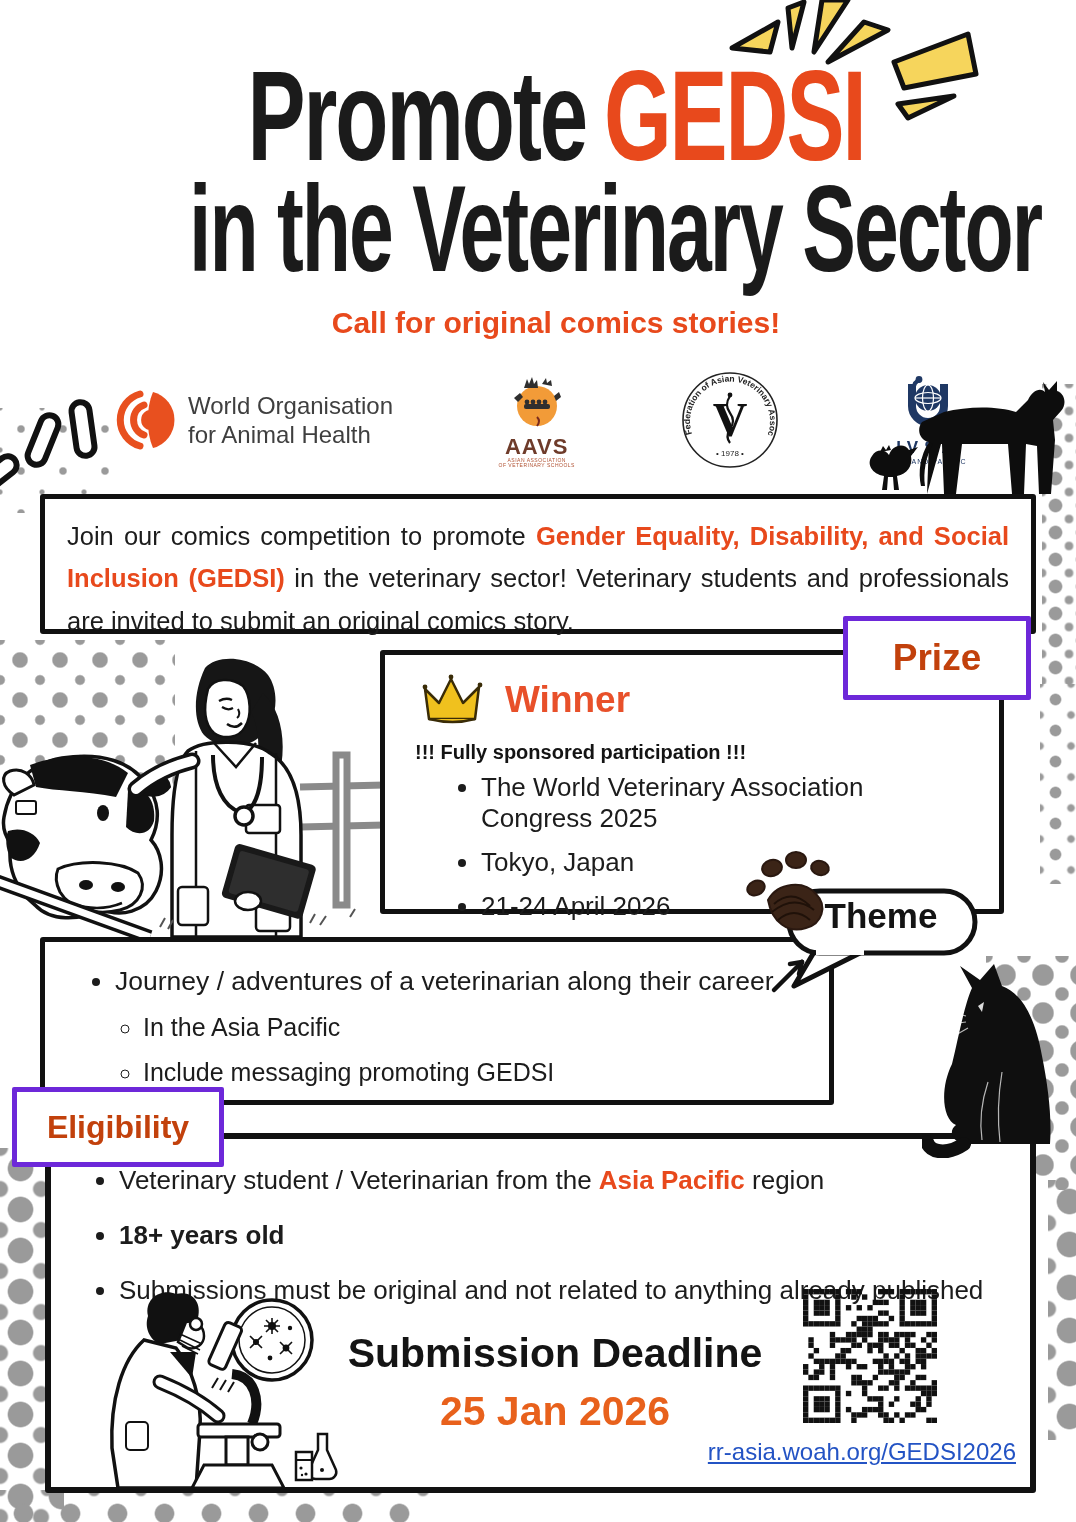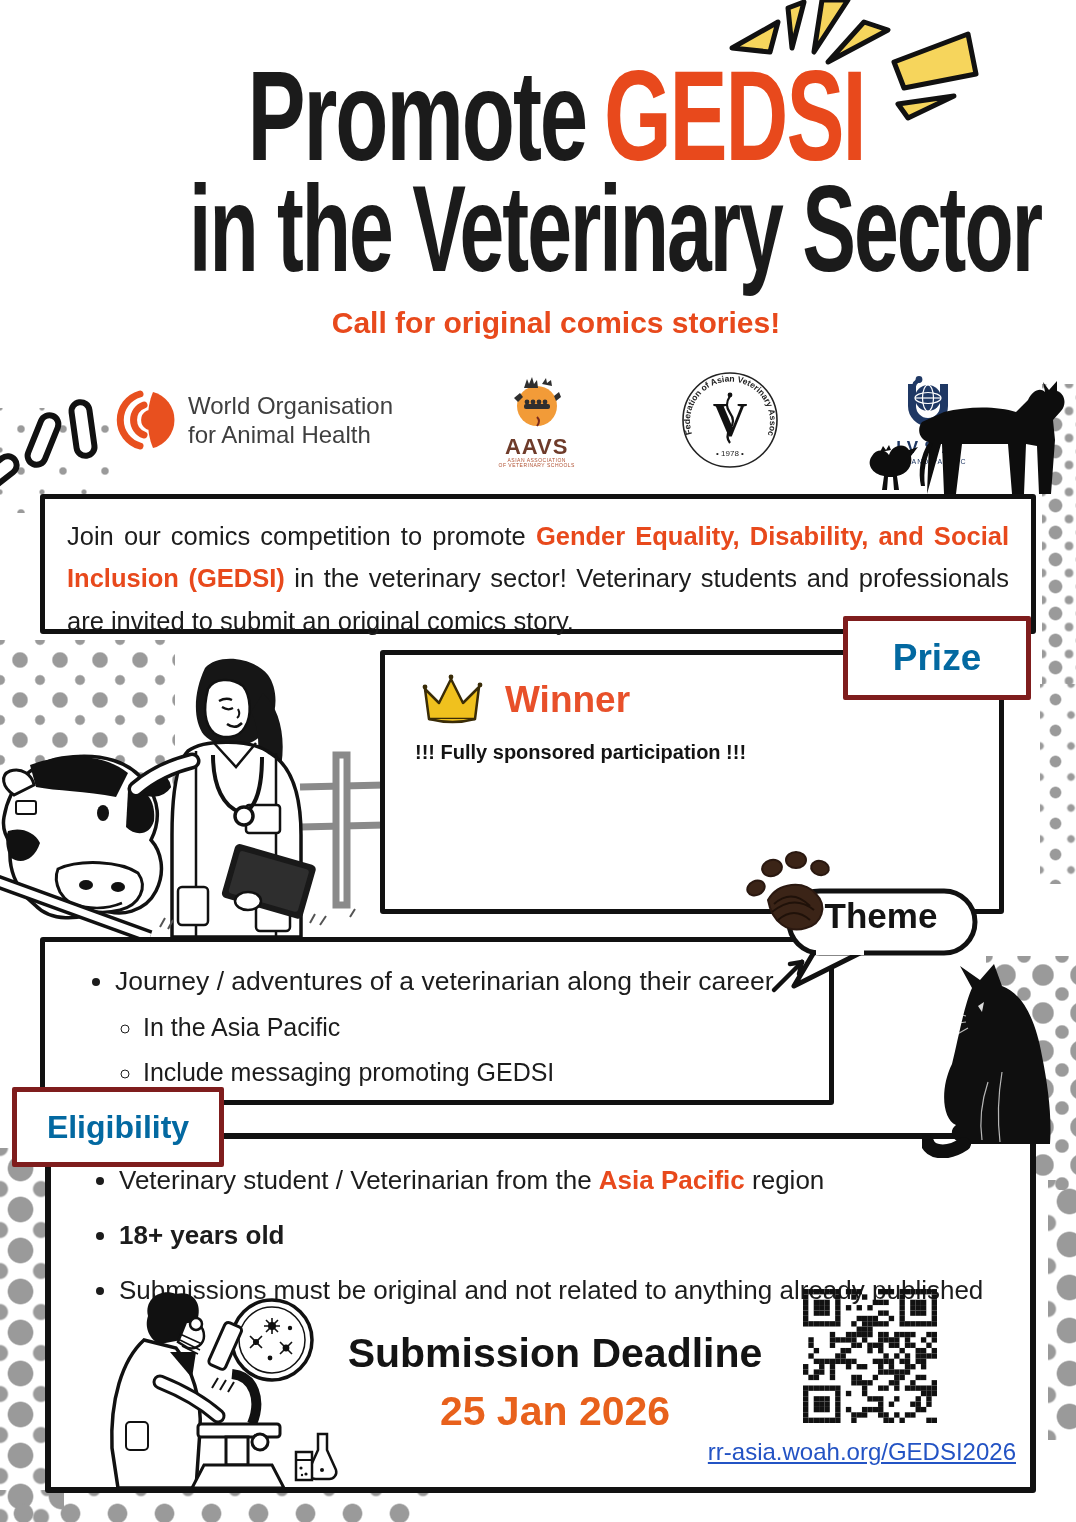--- a/index.html
+++ b/index.html
@@ -26,22 +26,22 @@
     align-items:center;justify-content:space-between;z-index:2;}
   .logo{display:flex;align-items:center;gap:4px;}
   .woah-text{font-size:24px;color:#3f3f3f;line-height:1.22;}
   .logo-col{display:flex;flex-direction:column;align-items:center;line-height:1;}
   .aavs-acronym{font-size:22px;font-weight:700;color:#6E3B2A;letter-spacing:1px;margin-top:2px;}
   .aavs-cap{font-size:5px;color:#b05030;letter-spacing:.5px;}
   .ivsa-acronym{font-size:17px;font-weight:700;color:#1F3864;letter-spacing:6px;margin-top:3px;}
   .ivsa-cap{font-size:7px;color:#1F3864;letter-spacing:1px;margin-top:2px;}
   
   .box{position:absolute;background:#fff;border:5px solid #111;border-radius:3px;z-index:3;}
-  .label-box{position:absolute;background:#fff;border:5px solid #7f1d1d;border-radius:2px;z-index:5;
-    display:flex;align-items:center;justify-content:center;font-weight:700;color:#0369a1;}
+  .label-box{position:absolute;background:#fff;border:5px solid #6d28d9;border-radius:2px;z-index:5;
+    display:flex;align-items:center;justify-content:center;font-weight:700;color:#c2410c;}
   #intro-box{left:40px;top:494px;width:996px;height:140px;padding:16px 22px;box-sizing:border-box;}
   #intro-box p{margin:0;font-size:25.5px;line-height:1.66;text-align:justify;color:#1c1c1c;}
   #intro-box .hl{color:#E8491C;font-weight:700;}
   #prize-label{left:843px;top:616px;width:178px;height:74px;font-size:37px;}
   #prize-box{left:380px;top:650px;width:624px;height:264px;padding:18px 20px 12px 30px;box-sizing:border-box;}
   .winner-row{display:flex;align-items:center;gap:20px;margin-left:6px;}
   .winner-title{font-size:37px;font-weight:700;color:#E8502A;}
   .sponsored{font-size:20px;font-weight:700;margin:14px 0 8px 0;color:#141414;}
   ul.plist{margin:0;padding-left:66px;}
   ul.plist li{font-size:26px;margin-bottom:13px;color:#1c1c1c;}
@@ -252,20 +252,25 @@
       <svg width="64" height="54" viewBox="0 0 64 54">
         <path d="M8,46 L4,16 L18,30 L30,6 L42,30 L58,14 L54,46 Z" fill="#F0C11E" stroke="#3a2c07" stroke-width="2.5" stroke-linejoin="round"></path>
         <path d="M8,46 Q32,52 54,46" fill="#F0C11E" stroke="#3a2c07" stroke-width="2.5"></path>
         <circle cx="4" cy="14" r="2.4" fill="#3a2c07"></circle>
           <circle cx="30" cy="4" r="2.4" fill="#3a2c07"></circle>
           <circle cx="59" cy="12" r="2.4" fill="#3a2c07"></circle>
       </svg>
       <span class="winner-title">Winner</span>
     </div>
     <div class="sponsored">!!! Fully sponsored participation !!!</div>
+    <ul class="plist">
+      <li>The World Veterinary Association Congress 2025</li>
+      <li>Tokyo, Japan</li>
+      <li>21-24 April 2026</li>
+    </ul>
   </div>
 
   <div class="box" id="theme-box">
     <ul class="tmain">
       <li>Journey / adventures of a veterinarian along their career</li>
     </ul>
     <ul class="tsub">
       <li>In the Asia Pacific</li>
       <li>Include messaging promoting GEDSI</li>
     </ul>

